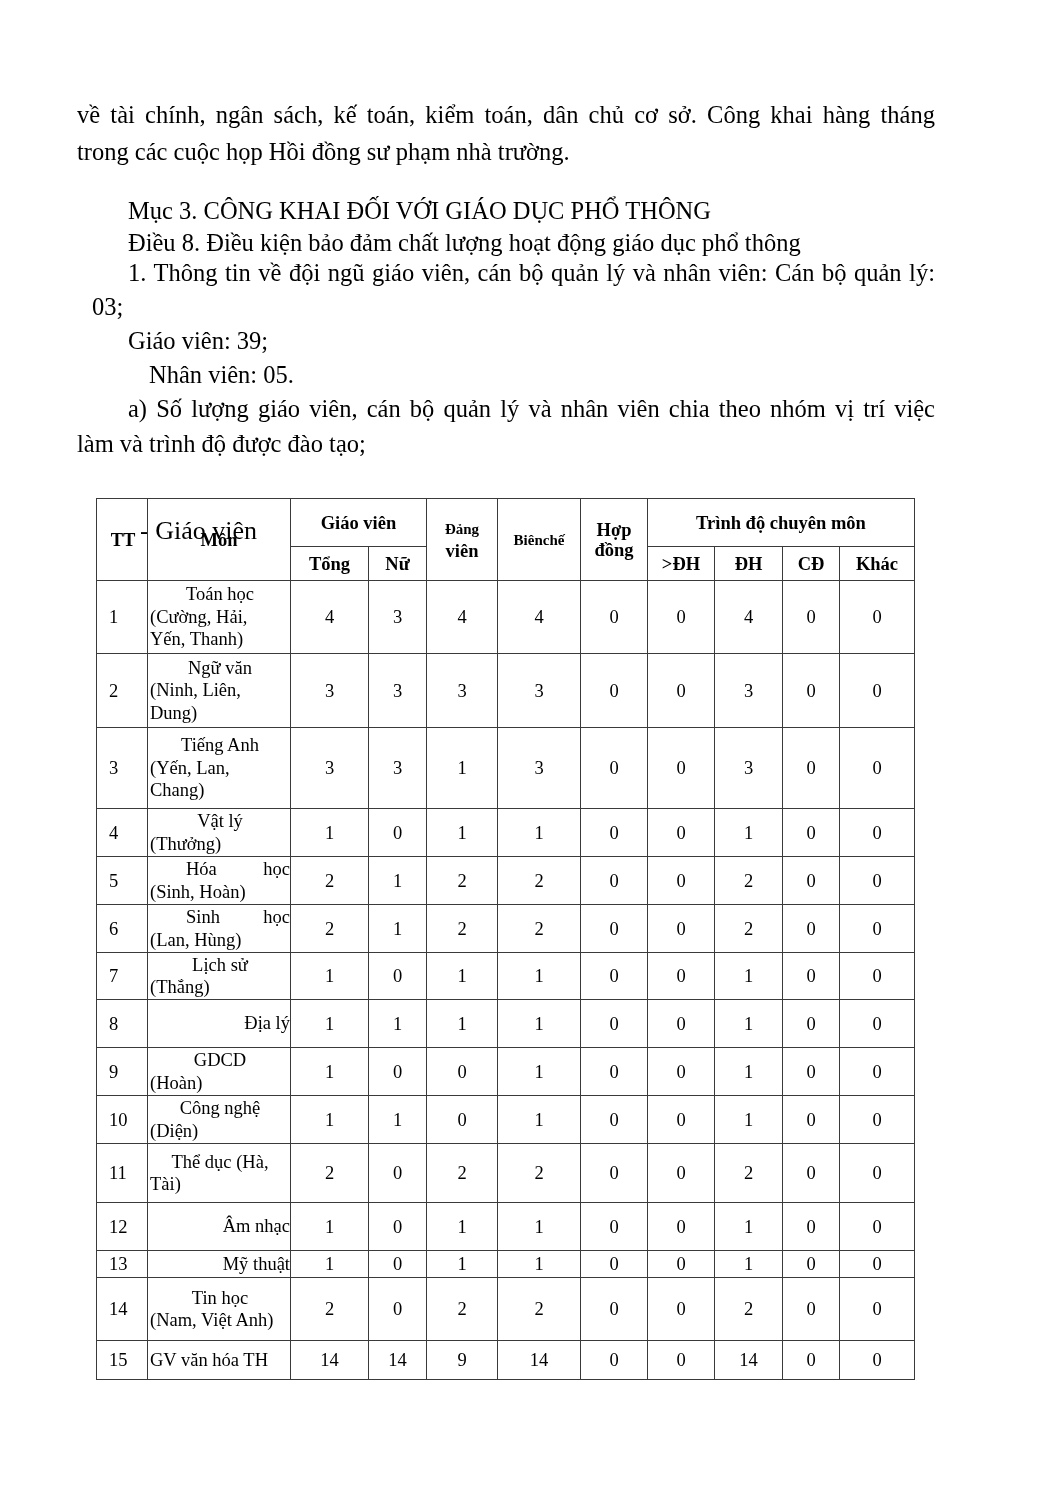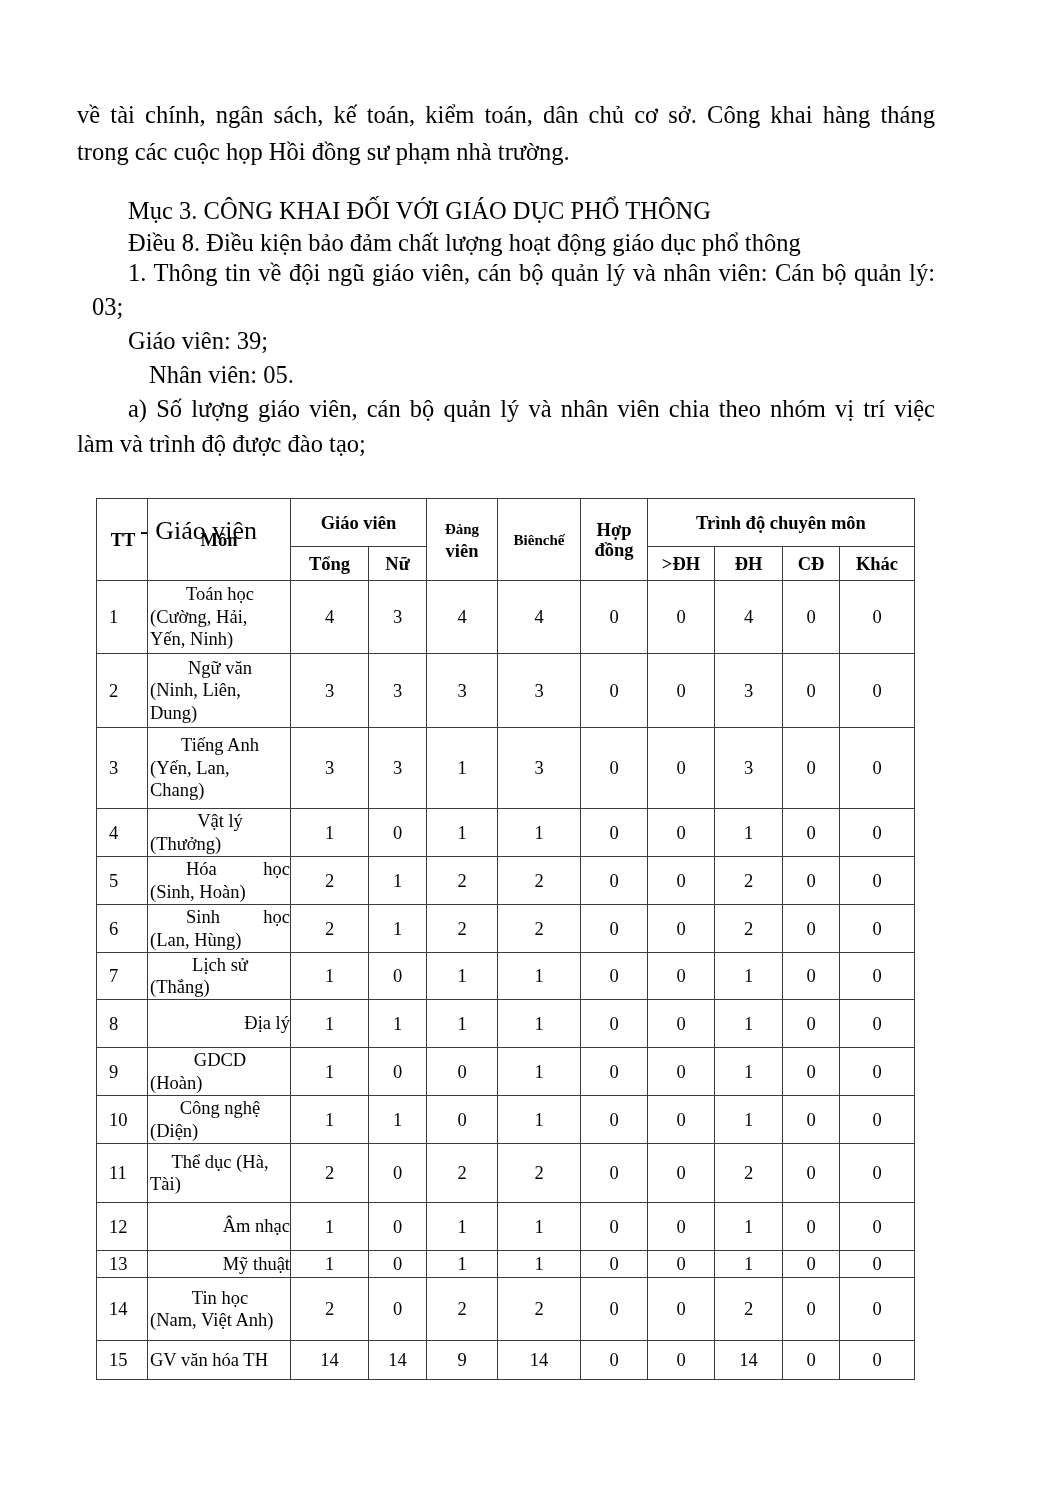--- a/index.html
+++ b/index.html
@@ -79,21 +79,21 @@
       <th>CĐ</th>
       <th>Khác</th>
     </tr>
   </thead>
   <tbody id="table-body">
       <tr style="height: 73px;">
         <td class="tt">1</td>
         <td class="mon">
           <span class="s s1">Toán học</span>
           <span class="s">(Cường, Hải,</span>
-          <span class="s">Yến, Ninh)</span>
+          <span class="s">Yến, Thanh)</span>
         </td>
         <td>4</td>
         <td>3</td>
         <td>4</td>
         <td>4</td>
         <td>0</td>
         <td>0</td>
         <td>4</td>
         <td>0</td>
         <td>0</td>

